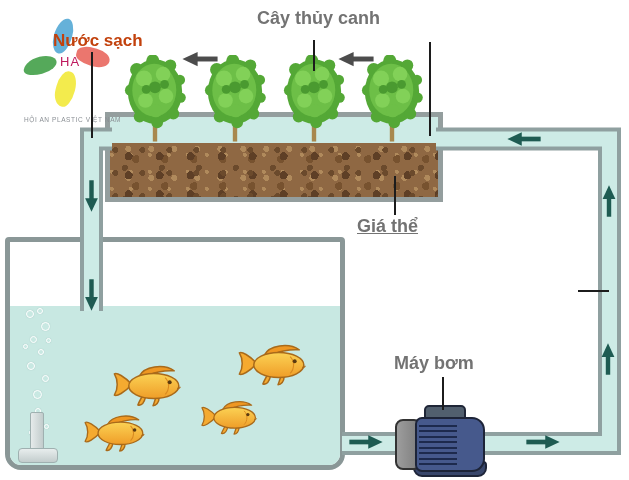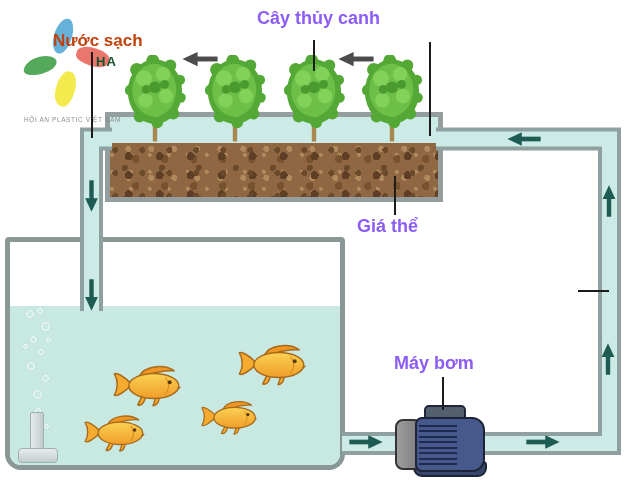--- a/index.html
+++ b/index.html
@@ -1,29 +1,29 @@
 <!DOCTYPE html>
 <html><head>
 <meta charset="utf-8">
 <style>
   html,body{margin:0;padding:0;background:#fff;}
   .canvas{position:relative;width:629px;height:480px;background:#ffffff;overflow:hidden;
           font-family:"Liberation Sans",sans-serif;}
   
-  .lbl{position:absolute;font-weight:bold;font-size:18px;color:#8b5cf6;white-space:nowrap;z-index:6;}
+  .lbl{position:absolute;font-weight:bold;font-size:18px;color:#737373;white-space:nowrap;z-index:6;}
   .lbl-clean{font-size:17px;color:#c2410c;}
   .pline{position:absolute;background:#1c1c1c;z-index:6;}
   
   .logo{position:absolute;left:18px;top:16px;width:122px;height:112px;z-index:2;}
   .petal{position:absolute;opacity:.92;}
   .petal-left {left:5px; top:41px;width:34px;height:17px;background:#46a24c;border-radius:55% 45% 50% 50%/60% 50% 50% 40%;transform:rotate(-15deg);}
   .petal-top  {left:36px;top:2px; width:18px;height:36px;background:#58aad6;border-radius:55% 45% 50% 50%/55% 45% 55% 45%;transform:rotate(15deg);}
   .petal-right{left:58px;top:32px;width:34px;height:18px;background:#e96a62;border-radius:50% 50% 45% 55%/45% 55% 55% 45%;transform:rotate(15deg);}
   .petal-bot  {left:38px;top:55px;width:19px;height:36px;background:#f2e93e;border-radius:50% 50% 45% 55%/50% 50% 55% 45%;transform:rotate(15deg);}
-  .logo-ha{position:absolute;left:42px;top:38px;font-size:13px;font-weight:bold;color:#14532d;letter-spacing:1px;margin-left:36px;}
+  .logo-ha{position:absolute;left:42px;top:38px;font-size:13px;font-weight:normal;color:#be185d;letter-spacing:1px;}
   .logo-cap{position:absolute;left:6px;top:100px;font-size:6.5px;letter-spacing:.6px;color:#8a8f94;white-space:nowrap;}
   
   .tank{position:absolute;left:5px;top:237px;width:340px;height:233px;box-sizing:border-box;
         border:5px solid #8a9797;border-radius:4px 4px 16px 16px;background:#fff;z-index:1;}
   .tank-water{position:absolute;left:0;right:0;top:64px;bottom:0;background:#c8e8e2;border-radius:0 0 11px 11px;}
   .bub{position:absolute;border:1.6px solid #ffffff;border-radius:50%;box-shadow:0 0 1px rgba(120,150,150,.55);}
   .stone-tube{position:absolute;left:20px;top:170px;width:12px;height:40px;background:linear-gradient(90deg,#e6ebeb,#c2cccc);border:1px solid #9fb0b0;border-radius:2px;}
   .stone-base{position:absolute;left:8px;top:206px;width:38px;height:13px;background:linear-gradient(180deg,#e8eded,#c3cdcd);border:1px solid #9fb0b0;border-radius:4px;}
   
   .bed{position:absolute;left:105px;top:112px;width:338px;height:90px;box-sizing:border-box;
@@ -171,21 +171,21 @@
     <div class="pump-knob"></div>
     <div class="pump-base"></div>
     <div class="pump-left"></div>
     <div class="pump-body">
       <div class="pump-ribs"></div>
     </div>
   </div>
 
   <div class="lbl lbl-clean" style="left:53px;top:31px;">Nước sạch</div>
   <div class="lbl" style="left:257px;top:8px;">Cây thủy canh</div>
-  <div class="lbl" style="left:357px;top:216px;">Giá thể</div>
+  <div class="lbl" style="left:357px;top:216px;text-decoration:underline;">Giá thể</div>
   <div class="lbl" style="left:394px;top:353px;">Máy bơm</div>
 
   <div class="pline" style="left:91px;top:52px;width:2px;height:86px;"></div>
   <div class="pline" style="left:313px;top:40px;width:2px;height:31px;"></div>
   <div class="pline" style="left:429px;top:42px;width:2px;height:94px;"></div>
   <div class="pline" style="left:394px;top:176px;width:2px;height:39px;"></div>
   <div class="pline" style="left:578px;top:290px;width:31px;height:2px;"></div>
   <div class="pline" style="left:442px;top:377px;width:2px;height:33px;"></div>
 
 </div>

